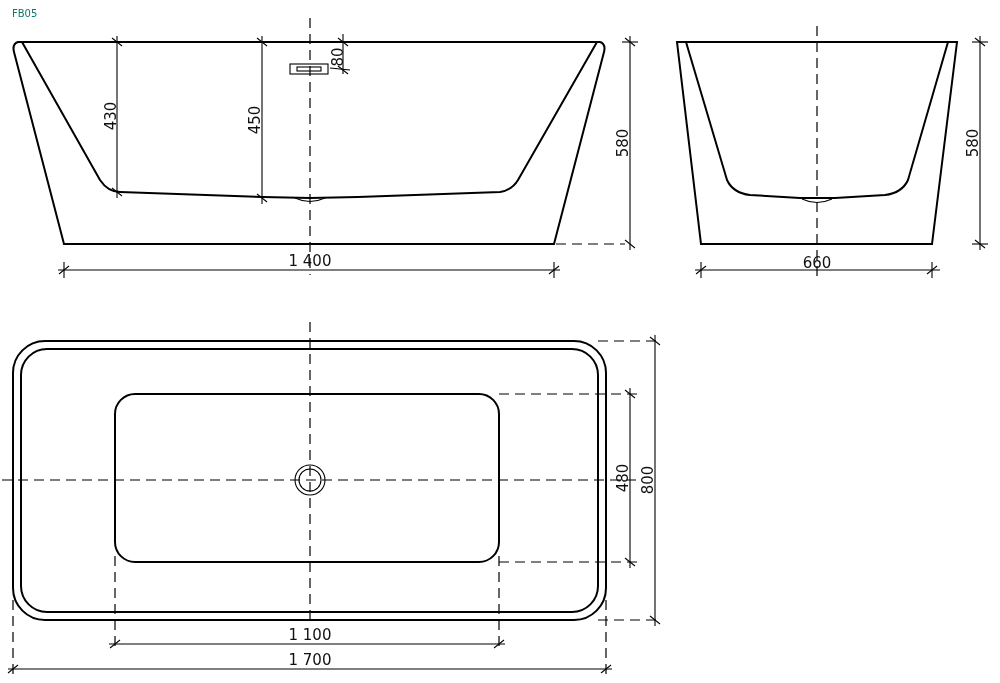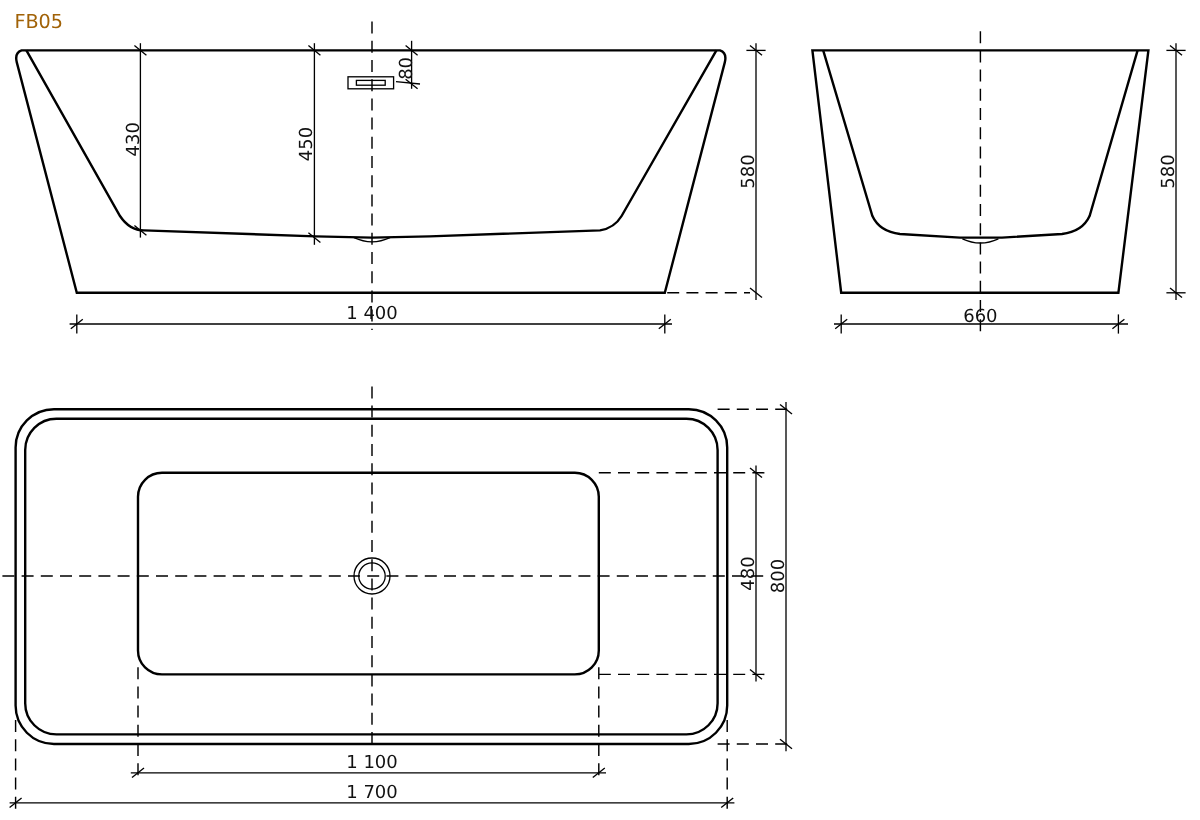--- a/index.html
+++ b/index.html
@@ -1,17 +1,17 @@
 <!DOCTYPE html>
 <html><head>
 <meta charset="utf-8">
 <style>
   html, body { margin: 0; padding: 0; background: #ffffff; }
   body { width: 1000px; height: 683px; position: relative; overflow: hidden; font-family: "DejaVu Sans", sans-serif; }
-  #title { position: absolute; left: 12px; top: 8px; font-size: 16px; color: #a16207; }
+  #title { position: absolute; left: 12px; top: 8px; font-size: 10px; color: #0f766e; }
   svg { position: absolute; left: 0; top: 0; }
   .ln { stroke: #000; stroke-width: 2; fill: none; }
   .thin { stroke: #000; stroke-width: 1.1; fill: none; }
   .dash { stroke: #000; stroke-width: 1.2; stroke-dasharray: 10 6; fill: none; }
   .dim { font-family: "DejaVu Sans", sans-serif; font-size: 15px; fill: #111; }
 </style>
 </head>
 <body>
 
 <div id="title">FB05</div>

